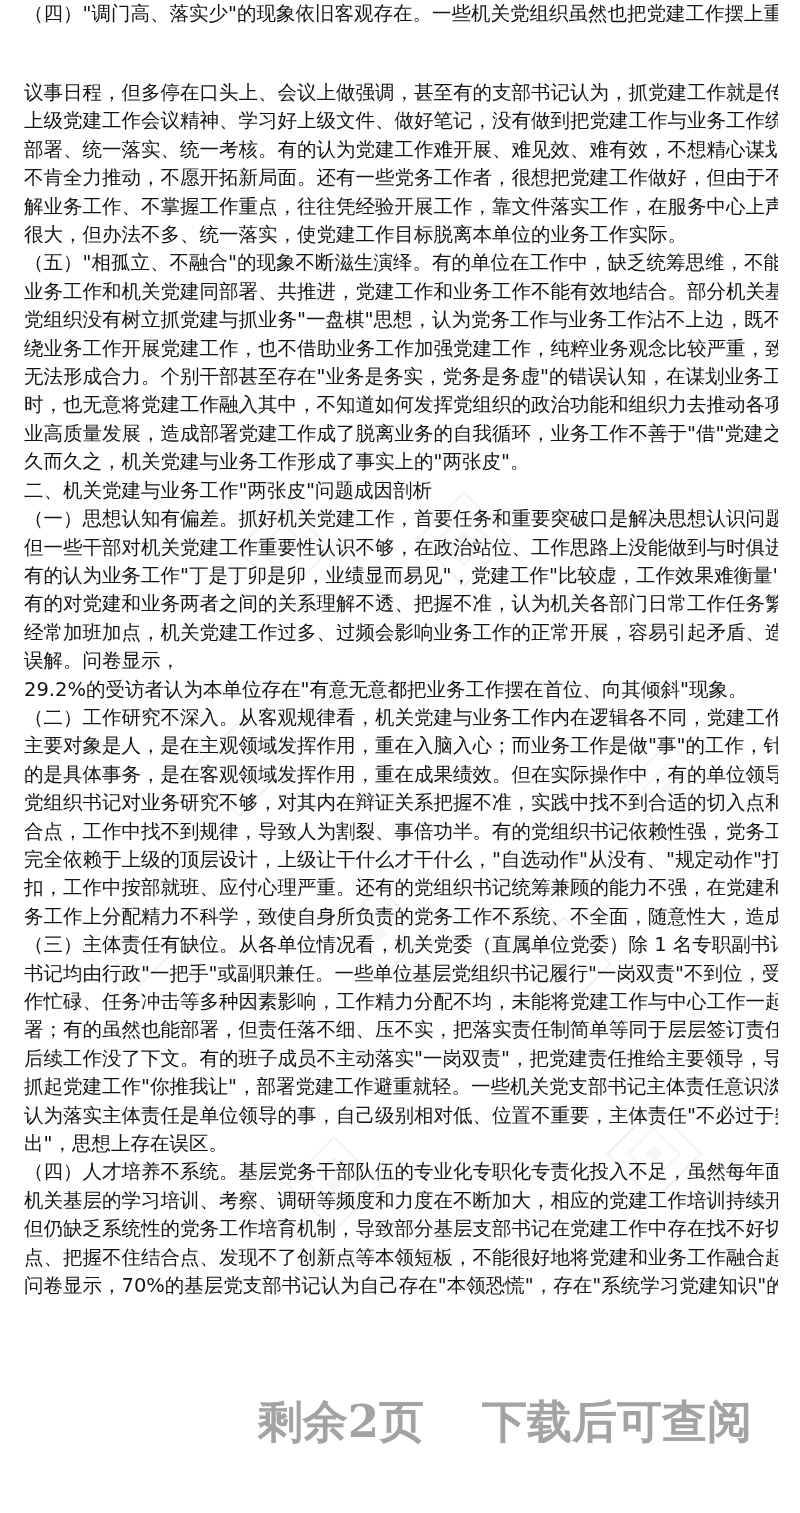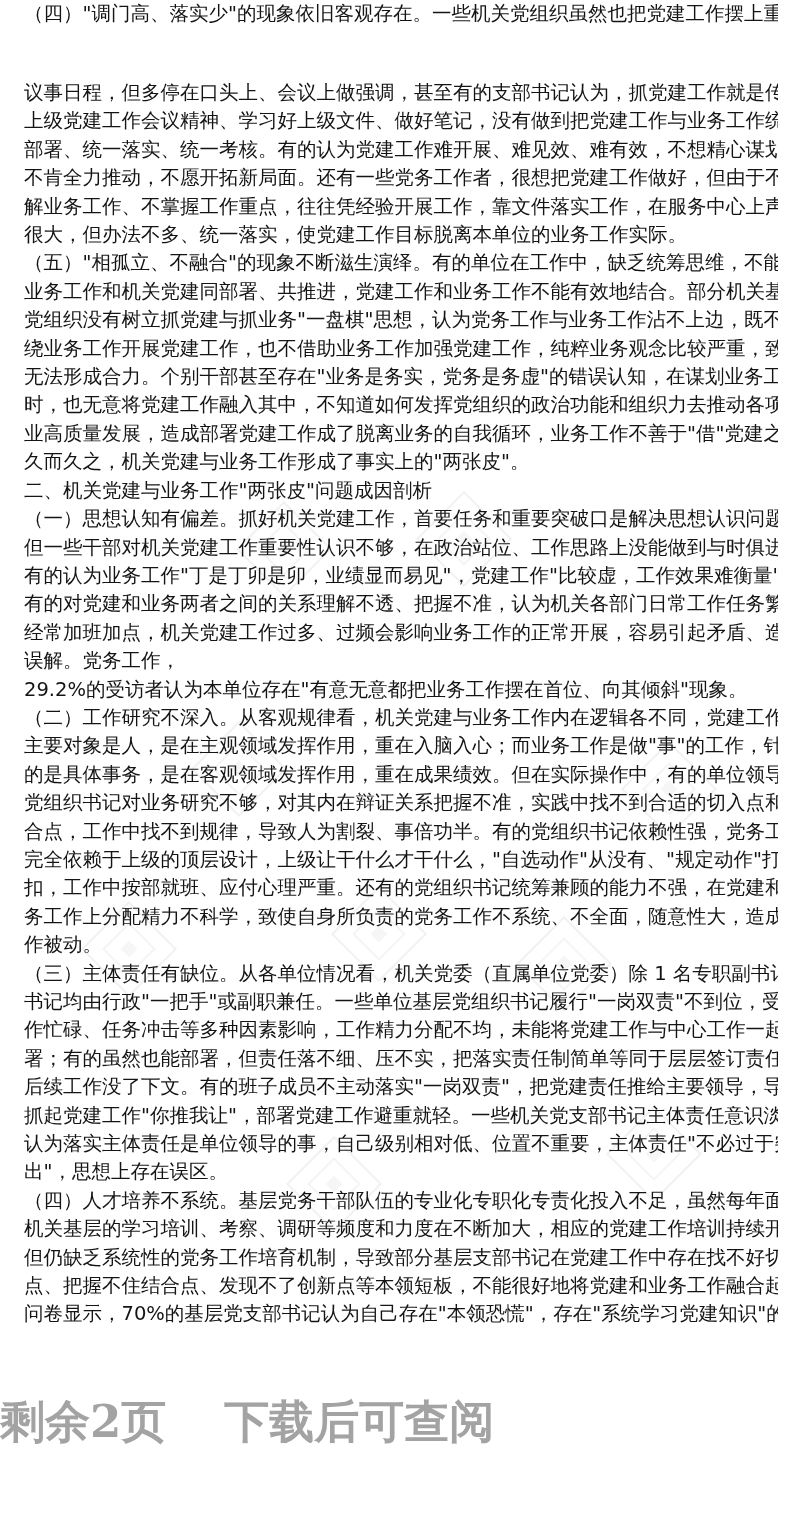--- a/index.html
+++ b/index.html
@@ -51,21 +51,21 @@
     overflow: hidden;
     text-align: justify;
   }
 
   
   .preview-footer {
     position: absolute;
     top: 1396px; left: 0;
     width: 100%;
     z-index: 1;
-    text-align: left;
+    text-align: right;
     box-sizing: border-box;
     padding-right: 48px;
     color: #a3a3a3;
     font-family: "DejaVu Serif", "Liberation Serif", serif;
     font-weight: bold;
     font-size: 45px;
     line-height: 52px;
   }
   .preview-footer .hint-gap { display: inline-block; width: 58px; }
 </style>
@@ -104,31 +104,30 @@
       <div class="doc-line">无法形成合力。个别干部甚至存在"业务是务实，党务是务虚"的错误认知，在谋划业务工作</div>
       <div class="doc-line">时，也无意将党建工作融入其中，不知道如何发挥党组织的政治功能和组织力去推动各项事</div>
       <div class="doc-line">业高质量发展，造成部署党建工作成了脱离业务的自我循环，业务工作不善于"借"党建之力，</div>
       <div class="doc-line">久而久之，机关党建与业务工作形成了事实上的"两张皮"。</div>
       <div class="doc-line">二、机关党建与业务工作"两张皮"问题成因剖析</div>
       <div class="doc-line">（一）思想认知有偏差。抓好机关党建工作，首要任务和重要突破口是解决思想认识问题，</div>
       <div class="doc-line">但一些干部对机关党建工作重要性认识不够，在政治站位、工作思路上没能做到与时俱进。</div>
       <div class="doc-line">有的认为业务工作"丁是丁卯是卯，业绩显而易见"，党建工作"比较虚，工作效果难衡量"；</div>
       <div class="doc-line">有的对党建和业务两者之间的关系理解不透、把握不准，认为机关各部门日常工作任务繁重、</div>
       <div class="doc-line">经常加班加点，机关党建工作过多、过频会影响业务工作的正常开展，容易引起矛盾、造成</div>
-      <div class="doc-line">误解。党务工作，</div>
+      <div class="doc-line">误解。问卷显示，</div>
       <div class="doc-line">29.2%的受访者认为本单位存在"有意无意都把业务工作摆在首位、向其倾斜"现象。</div>
       <div class="doc-line">（二）工作研究不深入。从客观规律看，机关党建与业务工作内在逻辑各不同，党建工作的</div>
       <div class="doc-line">主要对象是人，是在主观领域发挥作用，重在入脑入心；而业务工作是做"事"的工作，针对</div>
       <div class="doc-line">的是具体事务，是在客观领域发挥作用，重在成果绩效。但在实际操作中，有的单位领导、</div>
       <div class="doc-line">党组织书记对业务研究不够，对其内在辩证关系把握不准，实践中找不到合适的切入点和融</div>
       <div class="doc-line">合点，工作中找不到规律，导致人为割裂、事倍功半。有的党组织书记依赖性强，党务工作</div>
       <div class="doc-line">完全依赖于上级的顶层设计，上级让干什么才干什么，"自选动作"从没有、"规定动作"打折</div>
       <div class="doc-line">扣，工作中按部就班、应付心理严重。还有的党组织书记统筹兼顾的能力不强，在党建和业</div>
       <div class="doc-line">务工作上分配精力不科学，致使自身所负责的党务工作不系统、不全面，随意性大，造成工</div>
-      <div class="doc-line">作被动。</div>
       <div class="doc-line">（三）主体责任有缺位。从各单位情况看，机关党委（直属单位党委）除 1 名专职副书记外，</div>
       <div class="doc-line">书记均由行政"一把手"或副职兼任。一些单位基层党组织书记履行"一岗双责"不到位，受工</div>
       <div class="doc-line">作忙碌、任务冲击等多种因素影响，工作精力分配不均，未能将党建工作与中心工作一起部</div>
       <div class="doc-line">署；有的虽然也能部署，但责任落不细、压不实，把落实责任制简单等同于层层签订责任书，</div>
       <div class="doc-line">后续工作没了下文。有的班子成员不主动落实"一岗双责"，把党建责任推给主要领导，导致</div>
       <div class="doc-line">抓起党建工作"你推我让"，部署党建工作避重就轻。一些机关党支部书记主体责任意识淡化，</div>
       <div class="doc-line">认为落实主体责任是单位领导的事，自己级别相对低、位置不重要，主体责任"不必过于突</div>
       <div class="doc-line">出"，思想上存在误区。</div>
       <div class="doc-line">（四）人才培养不系统。基层党务干部队伍的专业化专职化专责化投入不足，虽然每年面向</div>
       <div class="doc-line">机关基层的学习培训、考察、调研等频度和力度在不断加大，相应的党建工作培训持续开展，</div>

